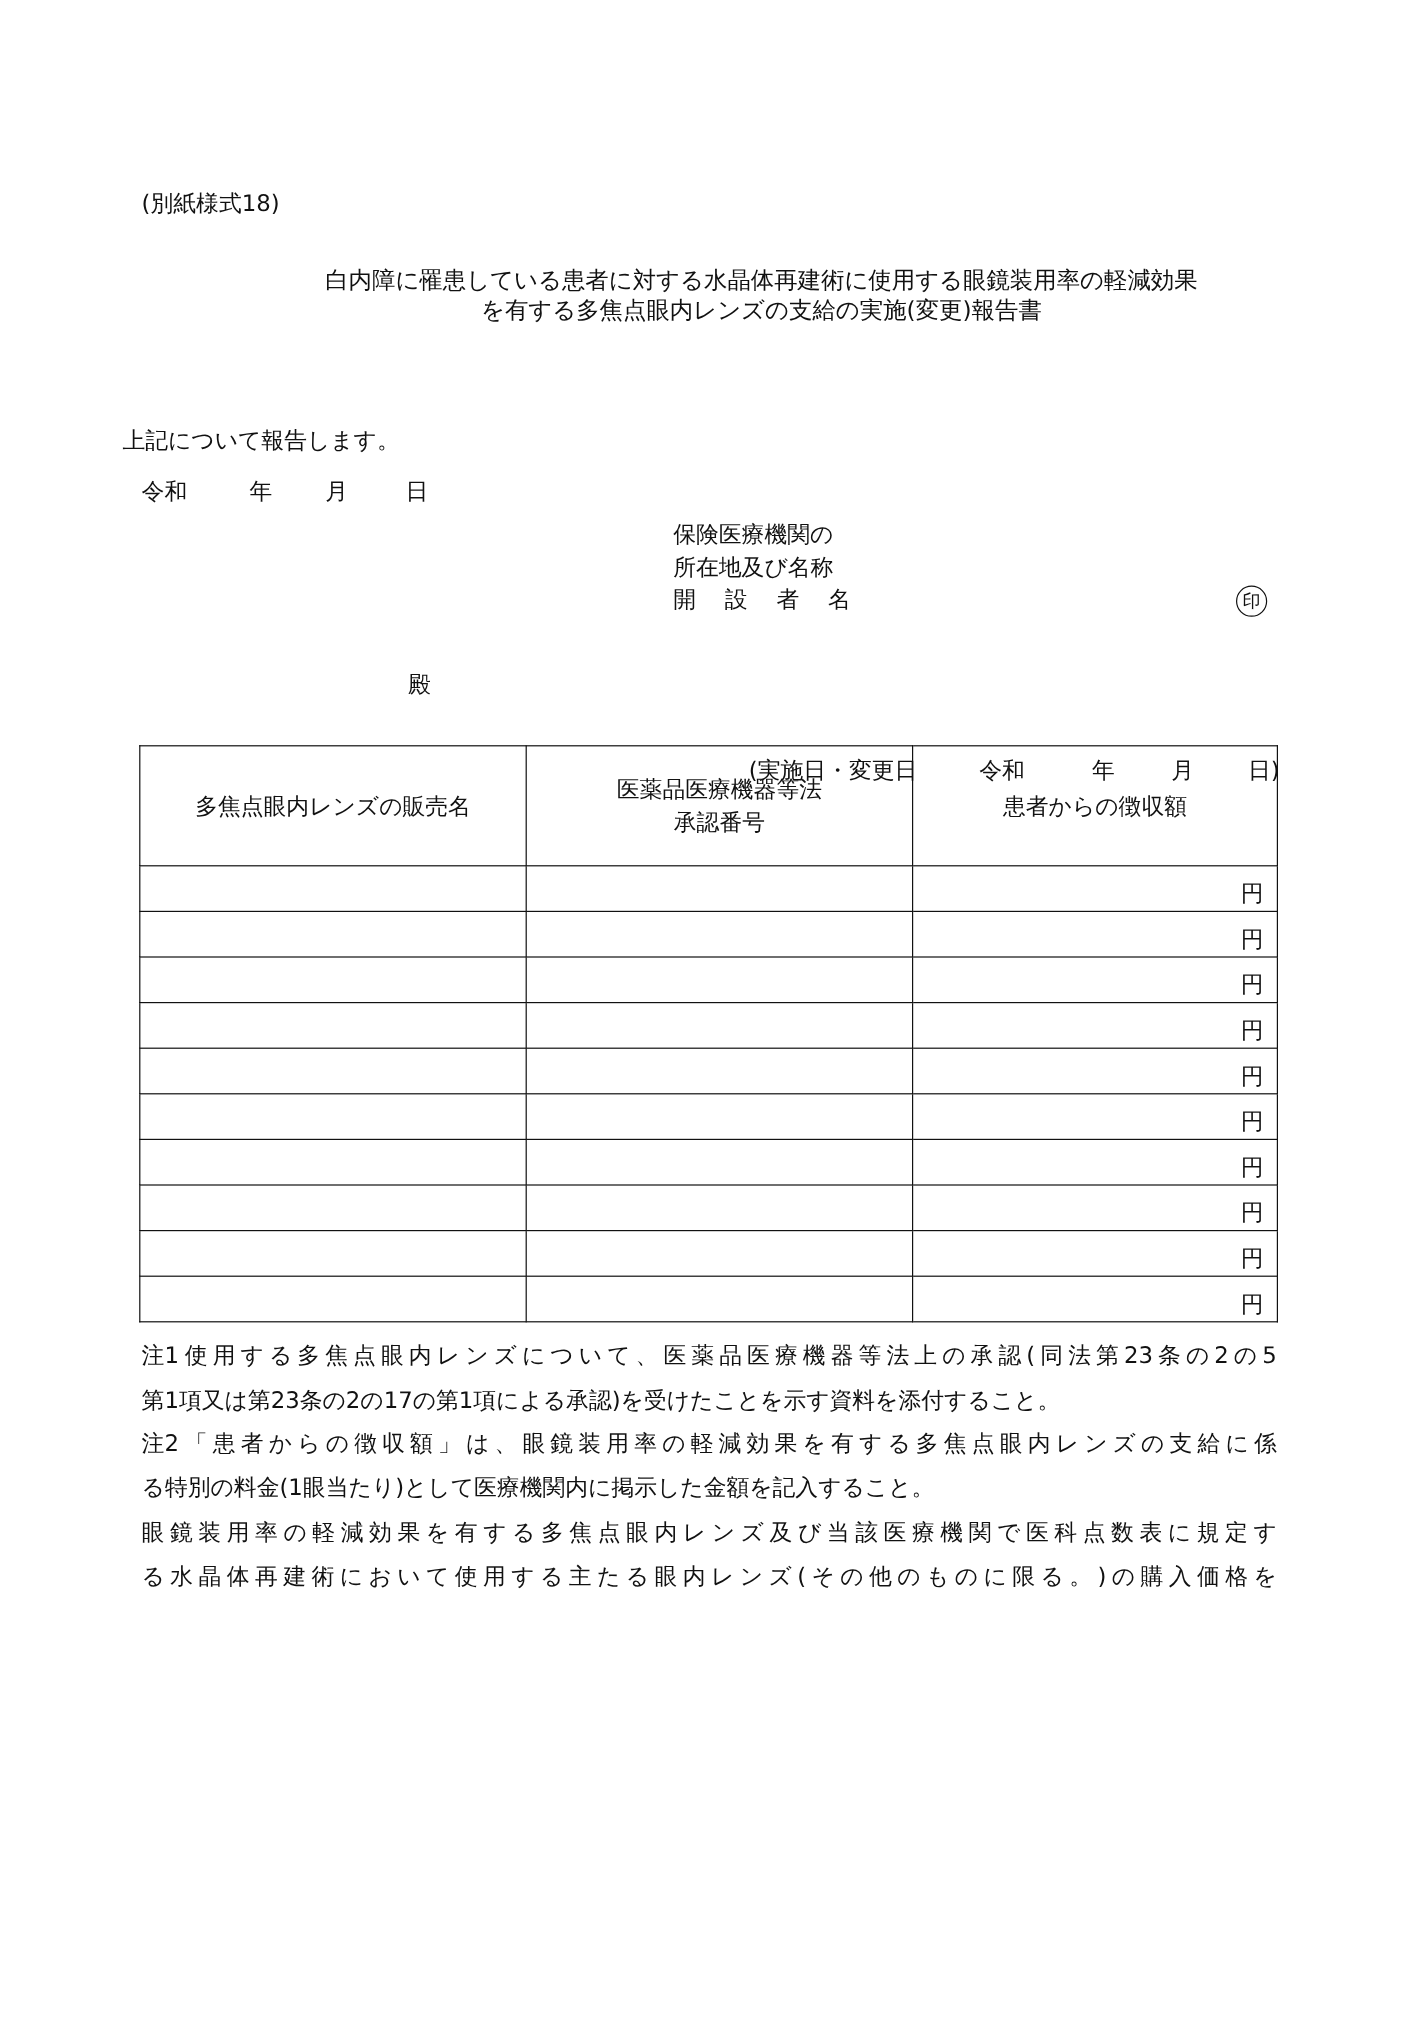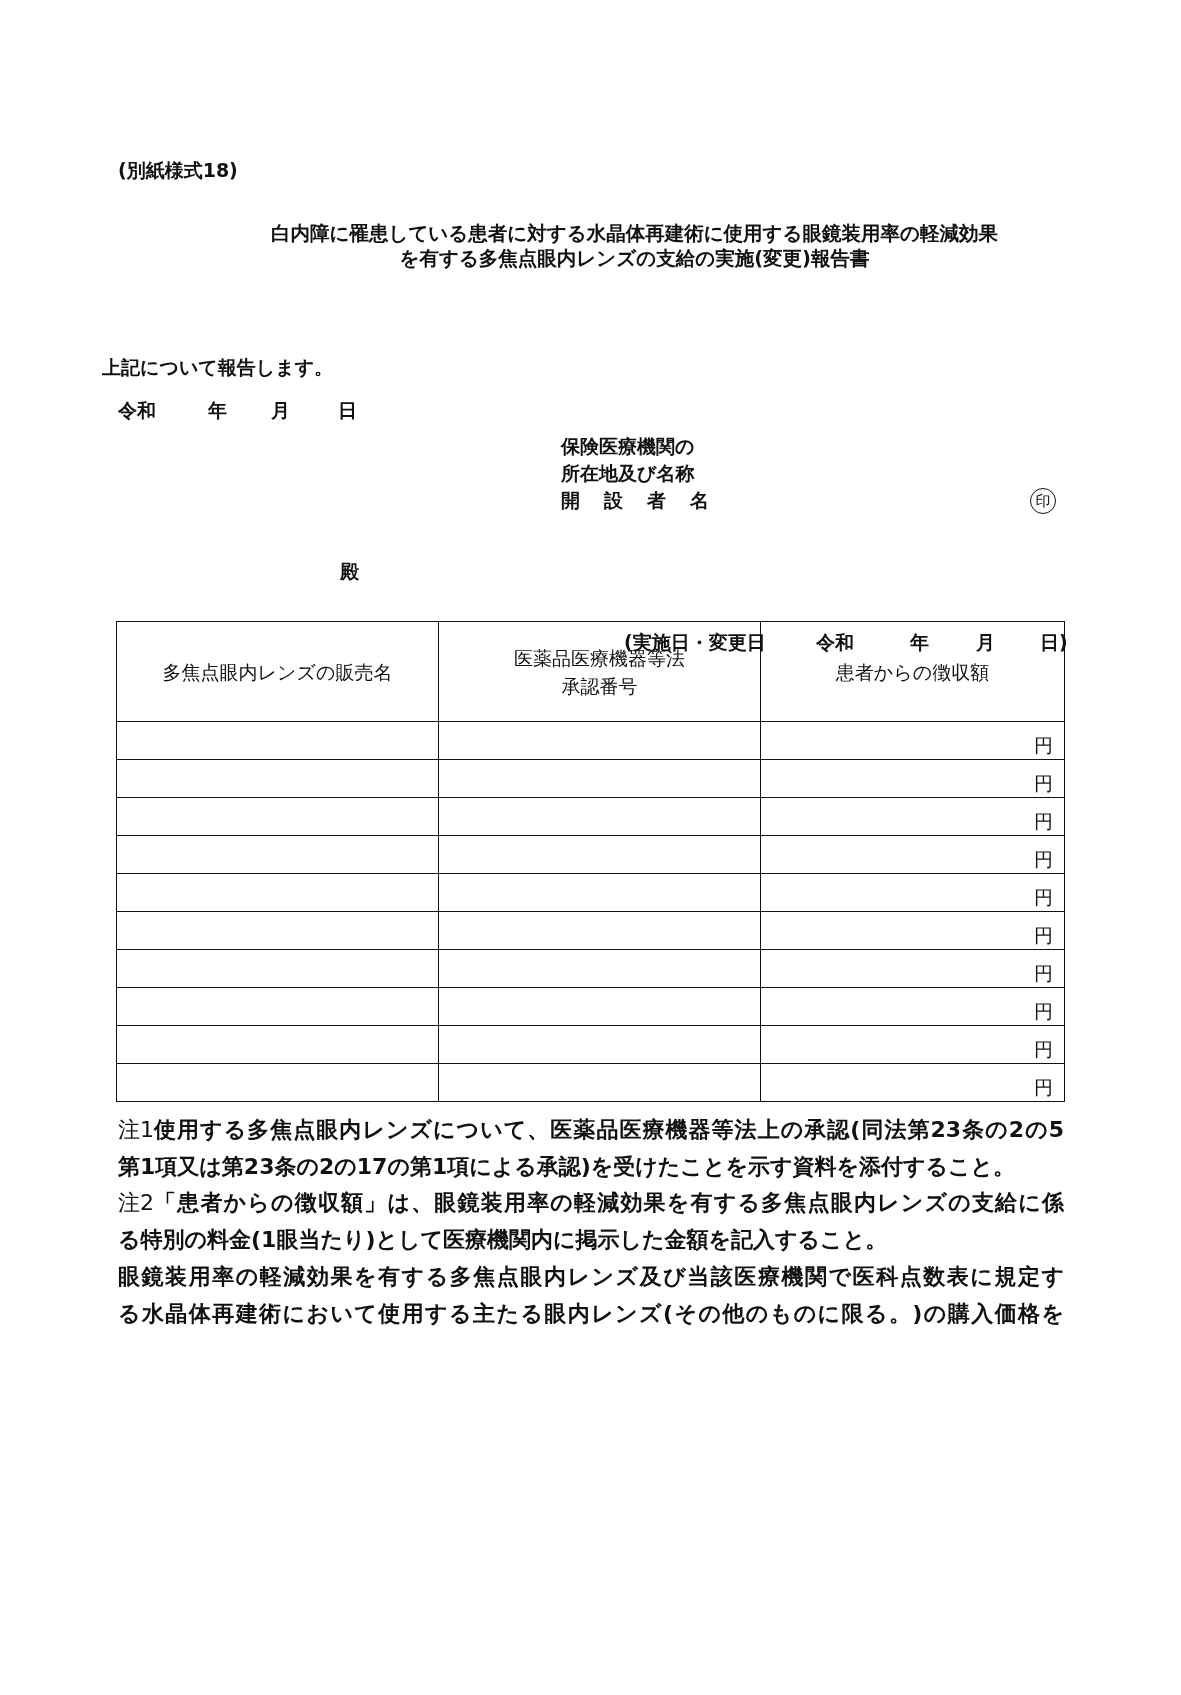--- a/index.html
+++ b/index.html
@@ -1,21 +1,21 @@
 <!DOCTYPE html>
 <html><head>
 <meta charset="utf-8">
 <style>
   html, body { margin: 0; padding: 0; background: #ffffff; }
   body {
     width: 1181px; height: 1695px; position: relative; overflow: hidden;
     font-family: "DejaVu Sans", "Liberation Sans", sans-serif;
     color: #111111;
   }
-  .t { position: absolute; white-space: nowrap; font-size: 19px; line-height: 24px; font-weight: bold; }
+  .t { position: absolute; white-space: nowrap; font-size: 19px; line-height: 24px; }
   .form-no { left: 118px; top: 158px; }
   .title { left: 0; width: 1181px; text-align: center; font-size: 19.5px; padding-left: 44px; }
   .title.l1 { top: 222px; }
   .title.l2 { top: 247px; }
   .report-line { left: 102px; top: 327px; margin-top: 28px; }
   .date-line { left: 118px; top: 362px; }
   .date-line span, .impl-date span { position: absolute; top: 0; margin-top: 36px; }
   .inst-block { left: 561px; top: 433px; line-height: 27px; }
   .inst-block div { height: 27px; }
   .spaced { letter-spacing: 24px; }
@@ -29,24 +29,24 @@
   table.reg {
     position: absolute; left: 116px; top: 621px; width: 948px;
     border-collapse: collapse; table-layout: fixed;
   }
   table.reg td, table.reg th {
     border: 1.5px solid #111; padding: 0; font-weight: normal; font-size: 19px;
   }
   table.reg th { height: 99px; text-align: center; vertical-align: middle; line-height: 28px; }
   table.reg td { height: 37px; }
   table.reg td.yen { text-align: right; padding-right: 11px; vertical-align: bottom; line-height: 28px; }
-  .notes { position: absolute; left: 118px; top: 1112px; width: 946px; font-size: 22px; }
+  .notes { position: absolute; left: 118px; top: 1112px; width: 946px; font-size: 19px; }
   .note { display: flex; line-height: 36.7px; }
   .note .lbl { width: 36px; flex: none; }
-  .note .body { flex: 1; text-align: justify; text-align-last: justify; font-weight: bold; }
+  .note .body { flex: 1; text-align: justify; text-align-last: justify; }
   .note .body.last { text-align-last: left; }
 </style>
 </head>
 <body>
 
 <div class="t form-no">(別紙様式18)</div>
 
 <div class="t title l1">白内障に罹患している患者に対する水晶体再建術に使用する眼鏡装用率の軽減効果</div>
 <div class="t title l2">を有する多焦点眼内レンズの支給の実施(変更)報告書</div>
 

